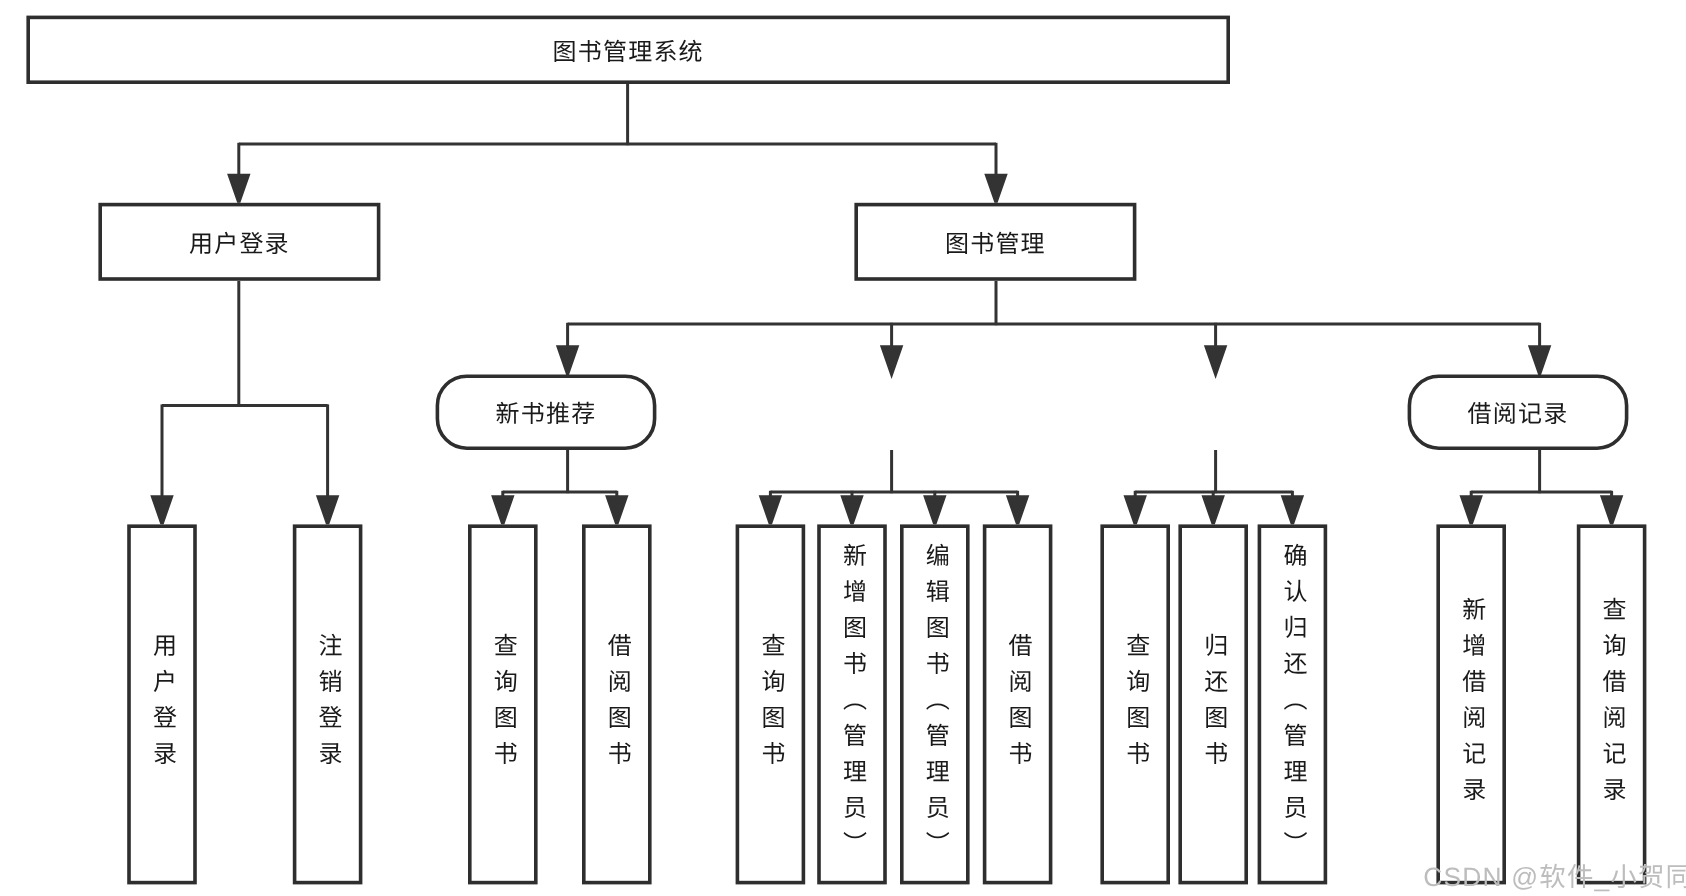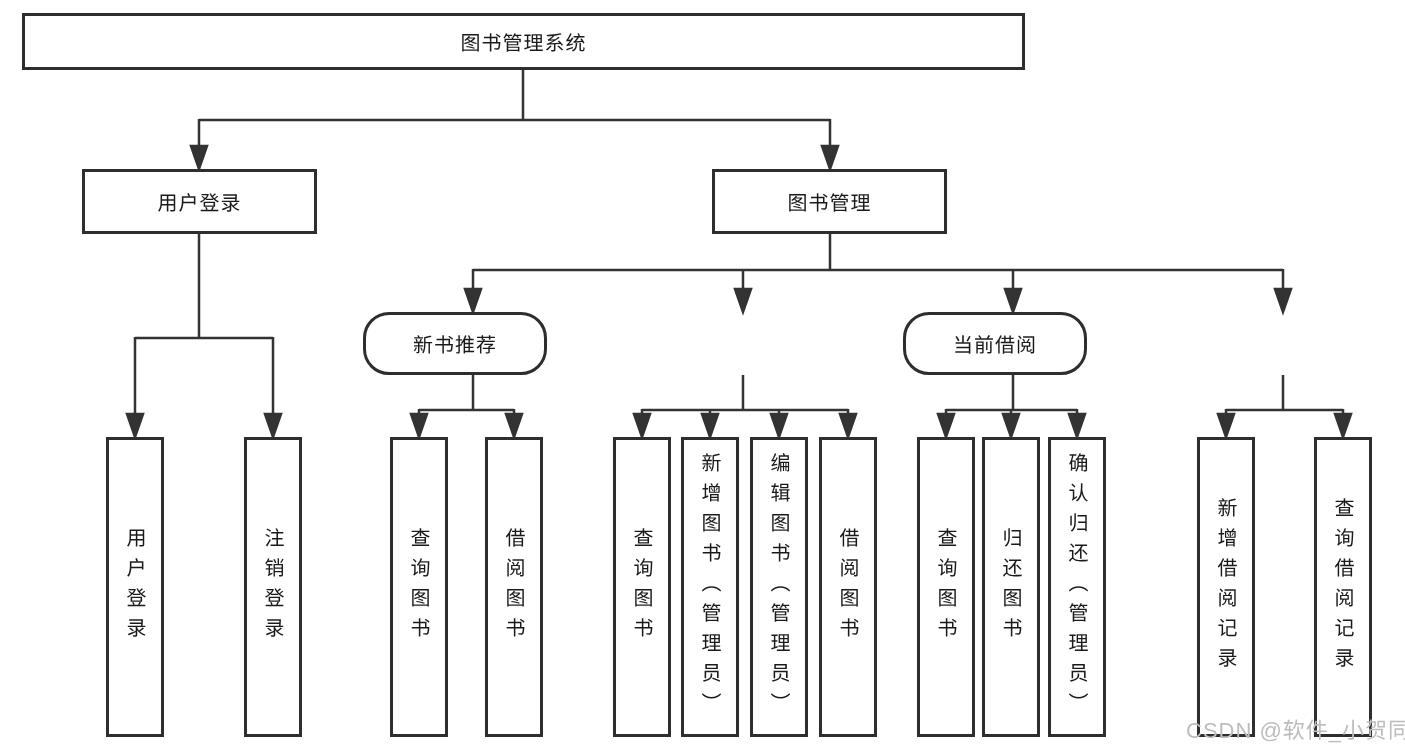--- a/index.html
+++ b/index.html
@@ -129,22 +129,22 @@
   <div class="box lvl2" style="left:82px;">
     <span>用户登录</span>
   </div>
   <div class="box lvl2" style="left:712px;align-items:center;">
     <span>图书管理</span>
   </div>
 
   <div class="box lvl3" style="left:363px;">
     <span>新书推荐</span>
   </div>
-  <div class="box lvl3" style="left:903px;">
-    <span>当前借阅</span>
+  <div class="box lvl3" style="left:1173px;">
+    <span>借阅记录</span>
   </div>
 
   <div class="box leaf" style="left:106px;">
     <span class="vtext">用户登录</span>
   </div>
   <div class="box leaf" style="left:244px;">
     <span class="vtext">注销登录</span>
   </div>
 
   <div class="box leaf" style="left:390px;">

